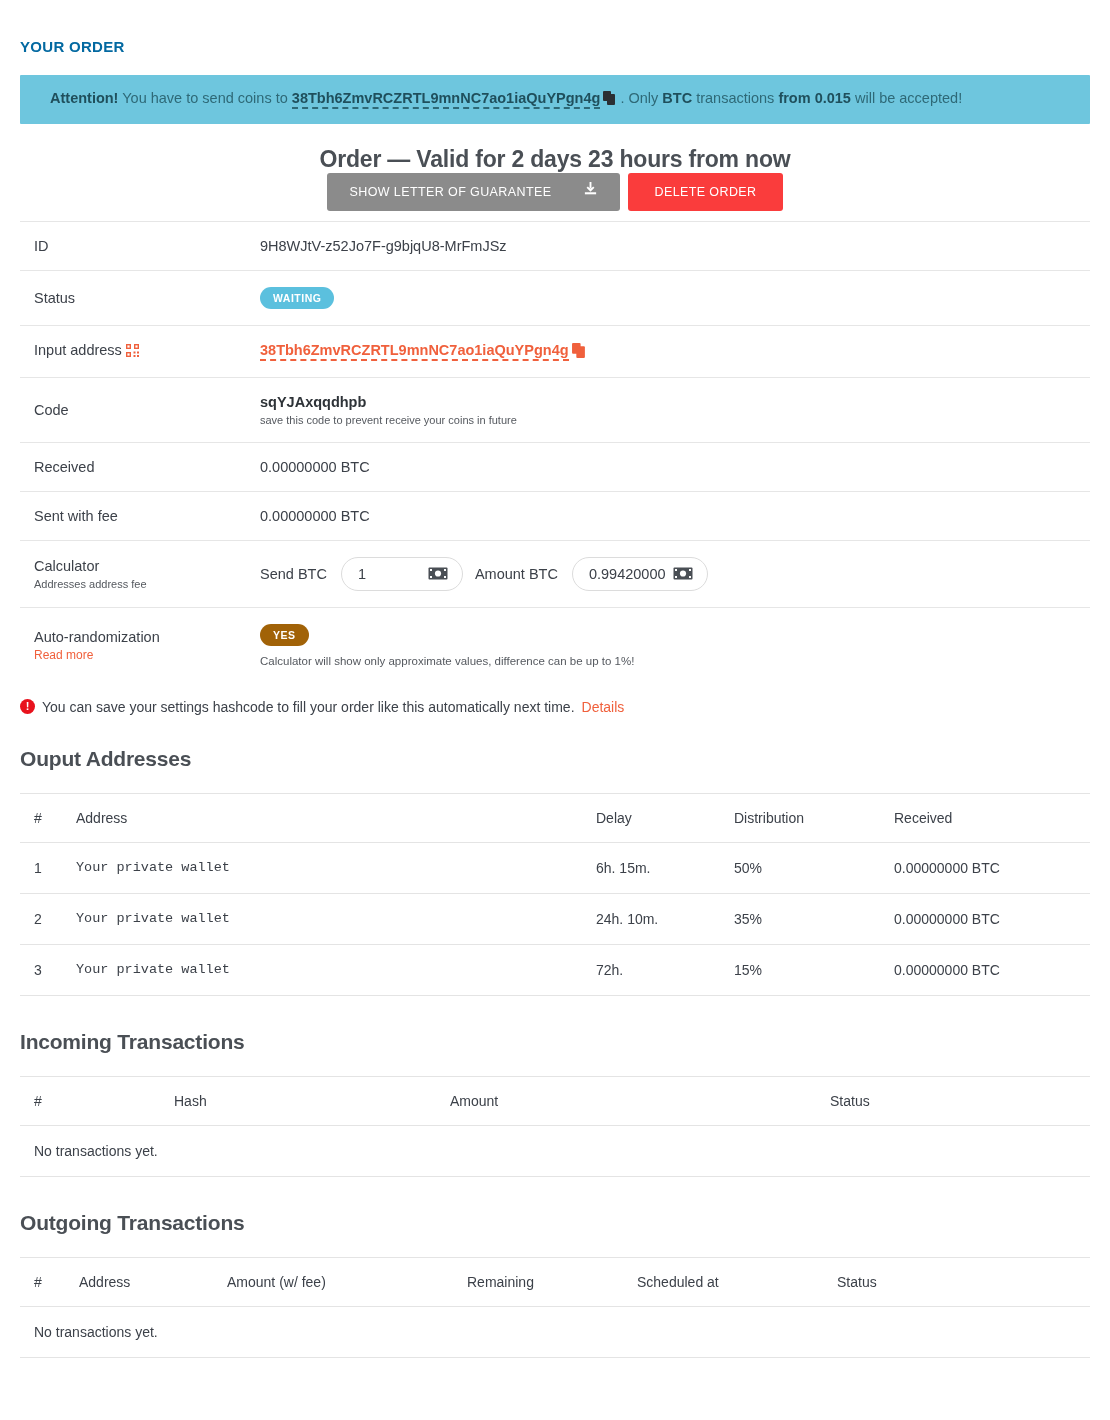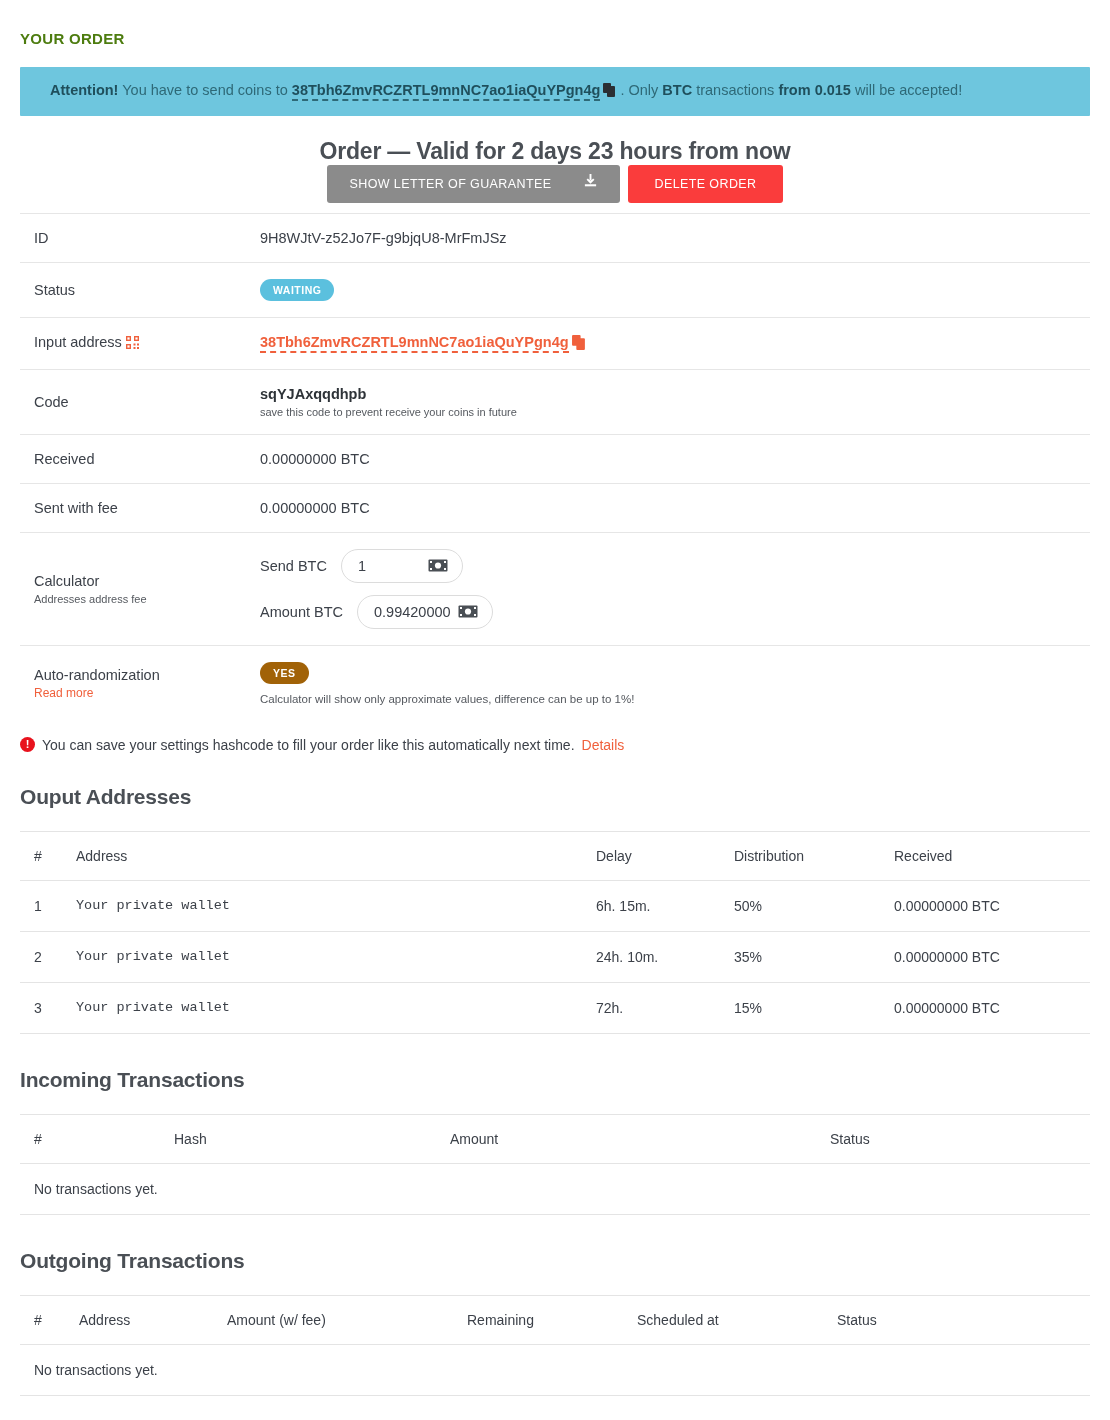--- a/index.html
+++ b/index.html
@@ -18,23 +18,23 @@
   .page {
     width: 1110px;
     padding: 0 20px;
   }
 
   
   .your-order {
     font-size: 15px;
     font-weight: bold;
     letter-spacing: 0.3px;
-    color: #4d7c0f;
+    color: #0369a1;
     padding: 30px 0 0 0;
-    margin: 0 0 20px 0;
+    margin: 8px 0 20px 0;
   }
 
   
   .alert-info {
     background: #6ec6de;
     color: #2e6977;
     font-size: 14.5px;
     line-height: 1.3;
     padding: 14px 30px;
     margin: 0 0 14px 0;
@@ -132,21 +132,21 @@
     font-size: 14.5px;
     border-bottom: 2px dashed #f0603c;
     padding-bottom: 1px;
     cursor: pointer;
   }
   .code-strong { font-weight: bold; font-size: 14.5px; color: #2e3338; }
   .qr-ico { display: inline-block; vertical-align: -2px; margin-left: 4px; }
   .copy-ico { display: inline-block; vertical-align: -3px; margin-left: 3px; cursor: pointer; }
 
   
-  .calc-rows { display: flex; flex-direction: column; gap: 12px; }
+  .calc-rows { display: flex; flex-direction: row; gap: 12px; }
   .calc-row { display: flex; align-items: center; }
   .calc-label {
     font-size: 14.5px;
     color: #3c4149;
     margin-right: 14px;
     white-space: nowrap;
   }
   .calc-field {
     position: relative;
     border: 1px solid #dcdcdc;

